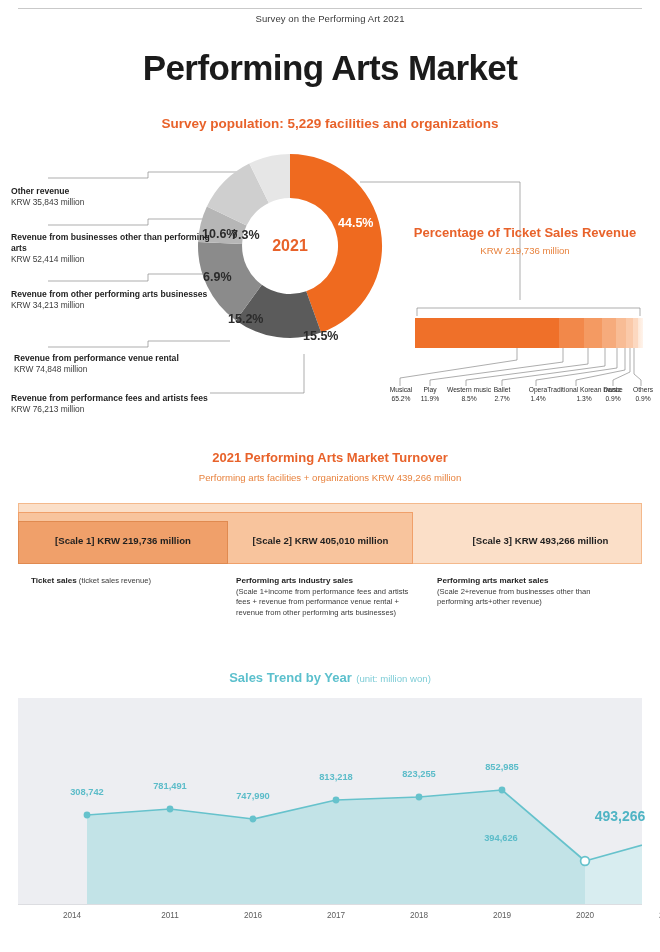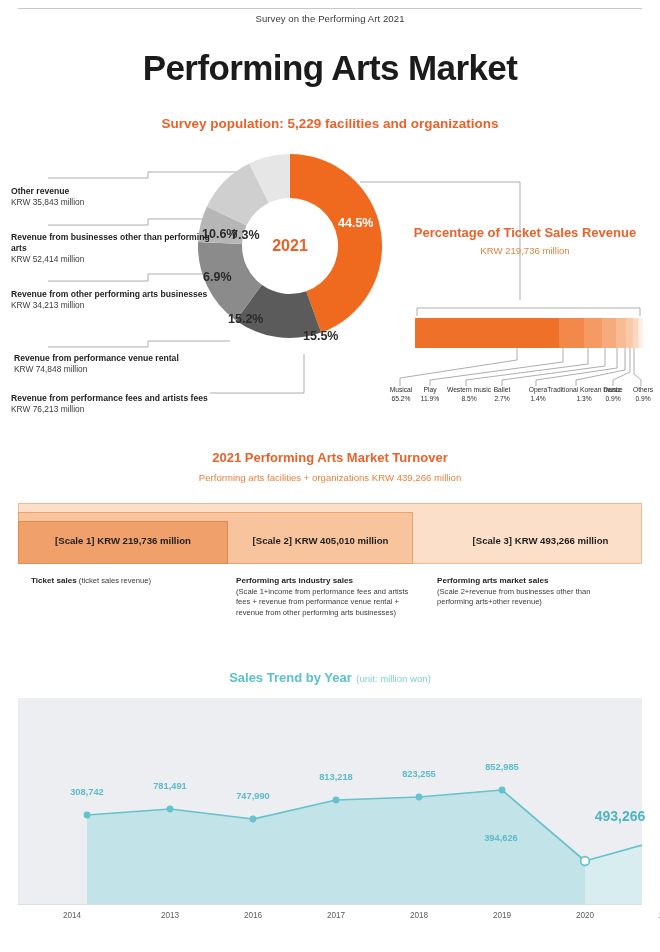--- a/index.html
+++ b/index.html
@@ -274,21 +274,21 @@
   <div class="lc-val" style="left:47px;top:787px;width:80px;">308,742</div>
   <div class="lc-val" style="left:130px;top:781px;width:80px;">781,491</div>
   <div class="lc-val" style="left:213px;top:791px;width:80px;">747,990</div>
   <div class="lc-val" style="left:296px;top:772px;width:80px;">813,218</div>
   <div class="lc-val" style="left:379px;top:769px;width:80px;">823,255</div>
   <div class="lc-val" style="left:462px;top:762px;width:80px;">852,985</div>
   <div class="lc-val" style="left:461px;top:833px;width:80px;">394,626</div>
   <div class="lc-val big" style="left:578px;top:808px;width:84px;text-align:center;">493,266</div>
 
   <div class="lc-x" style="left:42px;">2014</div>
-  <div class="lc-x" style="left:140px;">2013</div>
+  <div class="lc-x" style="left:140px;">2011</div>
   <div class="lc-x" style="left:223px;">2016</div>
   <div class="lc-x" style="left:306px;text-align:center;">2017</div>
   <div class="lc-x" style="left:389px;">2018</div>
   <div class="lc-x" style="left:472px;">2019</div>
   <div class="lc-x" style="left:555px;">2020</div>
   <div class="lc-x" style="left:638px;">2021</div>
 
 </div>
 
 </body></html>

